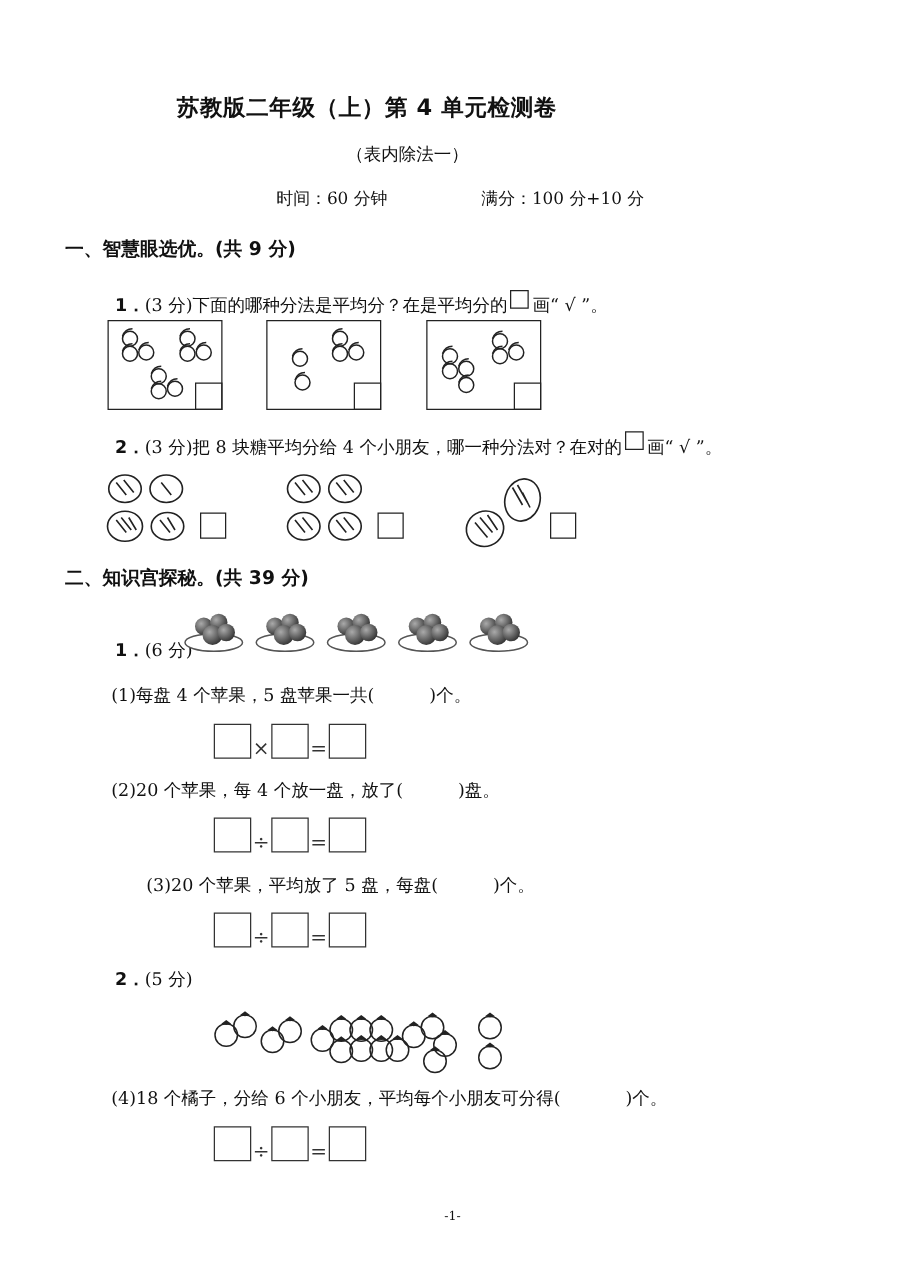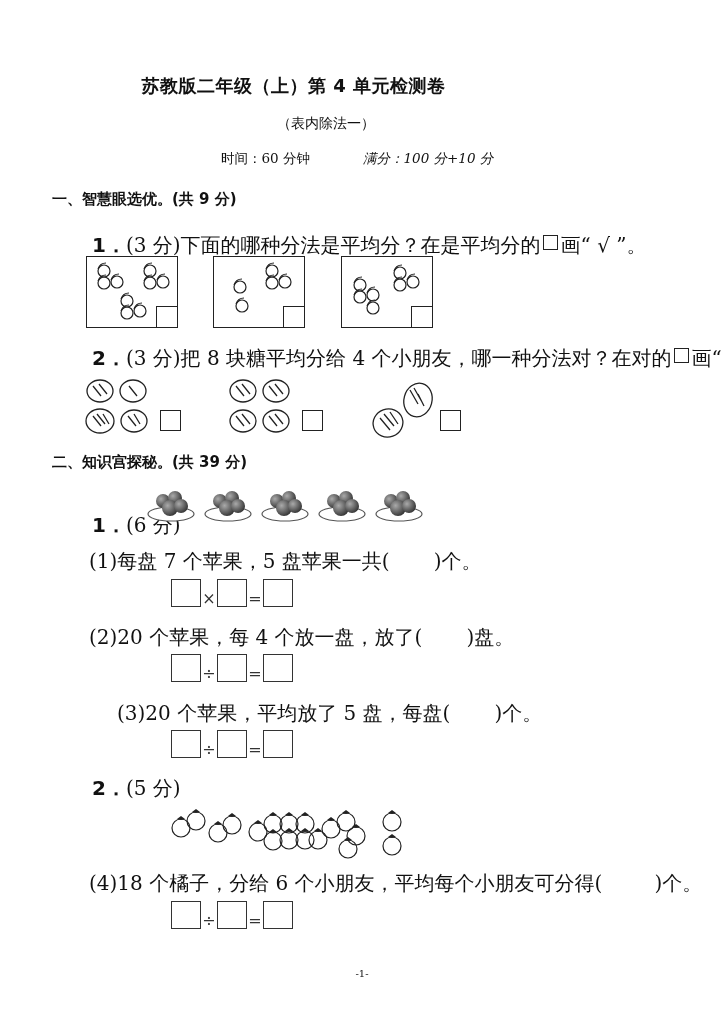--- a/index.html
+++ b/index.html
@@ -4,39 +4,39 @@
 <style>
   html, body { margin:0; padding:0; background:#fff; }
   body { width:724px; height:1024px; position:relative; overflow:hidden;
          font-family:"DejaVu Serif","Liberation Serif",serif; color:#111; }
   .abs { position:absolute; white-space:nowrap; }
   .title { left:0; width:587px; text-align:center; top:74px; font-family:"DejaVu Sans","Liberation Sans",sans-serif;
            font-weight:bold; font-size:18px; letter-spacing:0.5px; }
   .subtitle { left:0; width:652px; text-align:center; top:115px; font-size:14px; }
   .meta { top:150px; font-size:13.5px; }
   .section { font-family:"DejaVu Sans","Liberation Sans",sans-serif; font-weight:bold; font-size:15px; }
-  .q { font-size:20px; }
+  .q { font-size:14px; }
   .q .num { font-family:"DejaVu Sans","Liberation Sans",sans-serif; font-weight:bold; }
   .inline-box { display:inline-block; width:15px; height:15px; border:1.5px solid #222; vertical-align:2px; margin:0 3px 0 2px; box-sizing:border-box; }
   .panel { position:absolute; border:1.5px solid #222; box-sizing:border-box; background:#fff; }
   .panel .corner { position:absolute; right:-1px; bottom:-1px; width:22px; height:22px; border:1.5px solid #222; box-sizing:border-box; }
   .answer-box { position:absolute; border:1.5px solid #222; box-sizing:border-box; background:#fff; }
   .eq { position:absolute; display:flex; align-items:flex-end; }
   .eq .b { width:30px; height:28px; border:1.5px solid #333; box-sizing:border-box; }
   .eq .op { width:16px; text-align:center; font-size:16px; line-height:16px; color:#333; }
   .page-num { left:0; width:724px; text-align:center; top:968px; font-size:10px; }
   svg { position:absolute; overflow:visible; }
 </style>
 </head>
 <body>
 
 <div class="abs title">苏教版二年级（上）第 4 单元检测卷</div>
 <div class="abs subtitle">（表内除法一）</div>
 <div class="abs meta" style="left:221px;">时间：60 分钟</div>
-<div class="abs meta" style="left:363px;font-style:italic;">满分：100 分+10 分</div>
+<div class="abs meta" style="left:385px;">满分：100 分+10 分</div>
 
 <div class="abs section" style="left:52px; top:190px;">一、智慧眼选优。(共 9 分)</div>
 
 <div class="abs q" style="left:92px; top:232px;">
   <span class="num">1．</span><span>(3 分)下面的哪种分法是平均分？在是平均分的</span><span class="inline-box"></span><span>画“ √ ”。</span>
 </div>
 
 <div class="panel" style="left:86px; top:256px; width:92px; height:72px;">
   <svg width="92" height="72">
     <g fill="none" stroke="#222" stroke-width="1.2">
@@ -162,21 +162,21 @@
   <g transform="translate(228,0)">
     <ellipse cx="25" cy="26" rx="23" ry="7" fill="#fff" stroke="#555" stroke-width="1.2"></ellipse>
     <circle cx="17" cy="13" r="7" fill="url(#ap)"></circle>
       <circle cx="29" cy="10" r="7" fill="url(#ap)"></circle>
     <circle cx="24" cy="20" r="8" fill="url(#ap)"></circle>
       <circle cx="35" cy="18" r="7" fill="url(#ap)"></circle>
   </g>
 </svg>
 
 <div class="abs q" style="left:89px; top:548px;">
-  <span>(1)每盘 7 个苹果，5 盘苹果一共(</span><span style="display:inline-block; width:44px;"></span><span>)个。</span>
+  <span>(1)每盘 4 个苹果，5 盘苹果一共(</span><span style="display:inline-block; width:44px;"></span><span>)个。</span>
 </div>
 <div class="eq" style="left:171px; top:579px;">
   <div class="b"></div>
   <div class="op">×</div>
   <div class="b"></div>
   <div class="op">=</div>
   <div class="b"></div>
 </div>
 
 <div class="abs q" style="left:89px; top:624px;">

